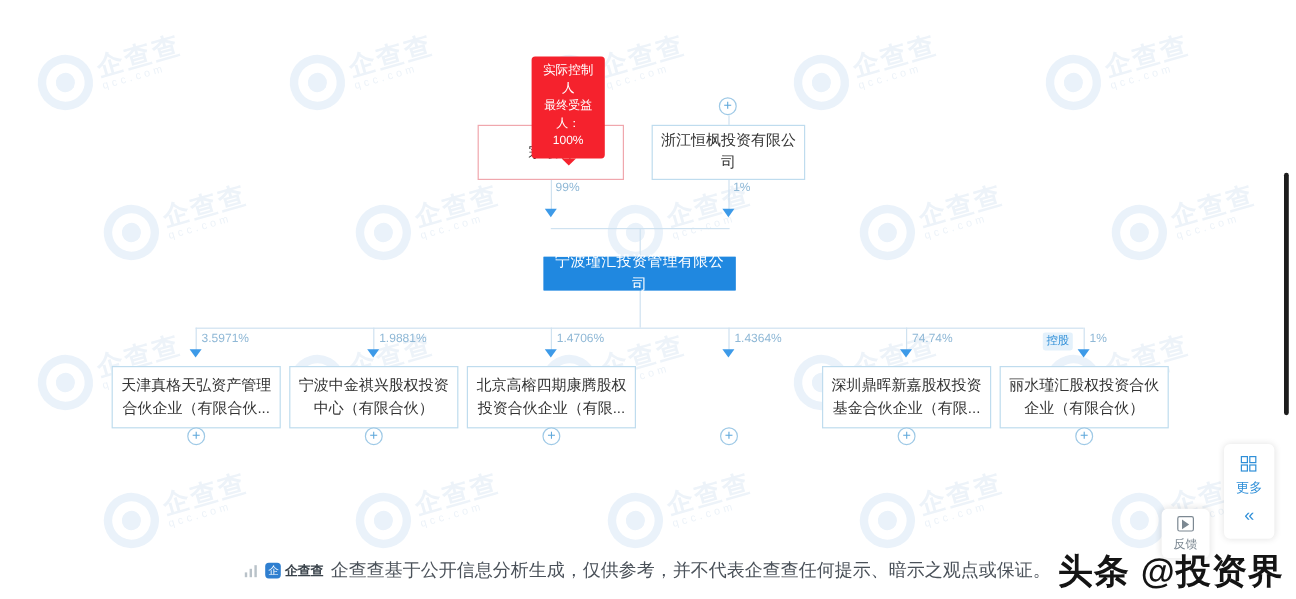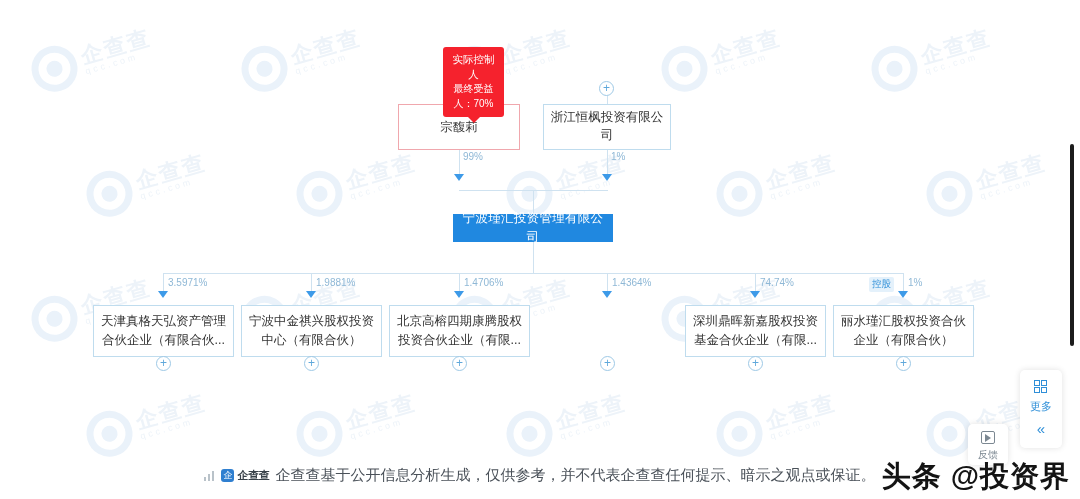--- a/index.html
+++ b/index.html
@@ -379,21 +379,21 @@
         <div class="t1">企查查</div>
         <div class="t2">qcc.com</div>
       </div>
     </div>
   </div>
 
 <div id="chart">
 
   <div class="badge-ctrl" style="left:419px; top:47px; width:61px;margin-left:24px;">
     <div class="b1">实际控制人</div>
-    <div class="b2">最终受益人：70%</div>
+    <div class="b2">最终受益人：100%</div>
   </div>
 
   <div class="node red" style="left:398px; top:104px; width:122px; height:46px;">
     <span class="label">宗馥莉</span>
   </div>
 
   <div class="node" style="left:543px; top:104px; width:128px; height:46px;align-items:flex-end;">
     <span class="label">浙江恒枫投资有限公司</span>
   </div>
   <div class="plus" style="left:599px; top:81px;">+</div>

